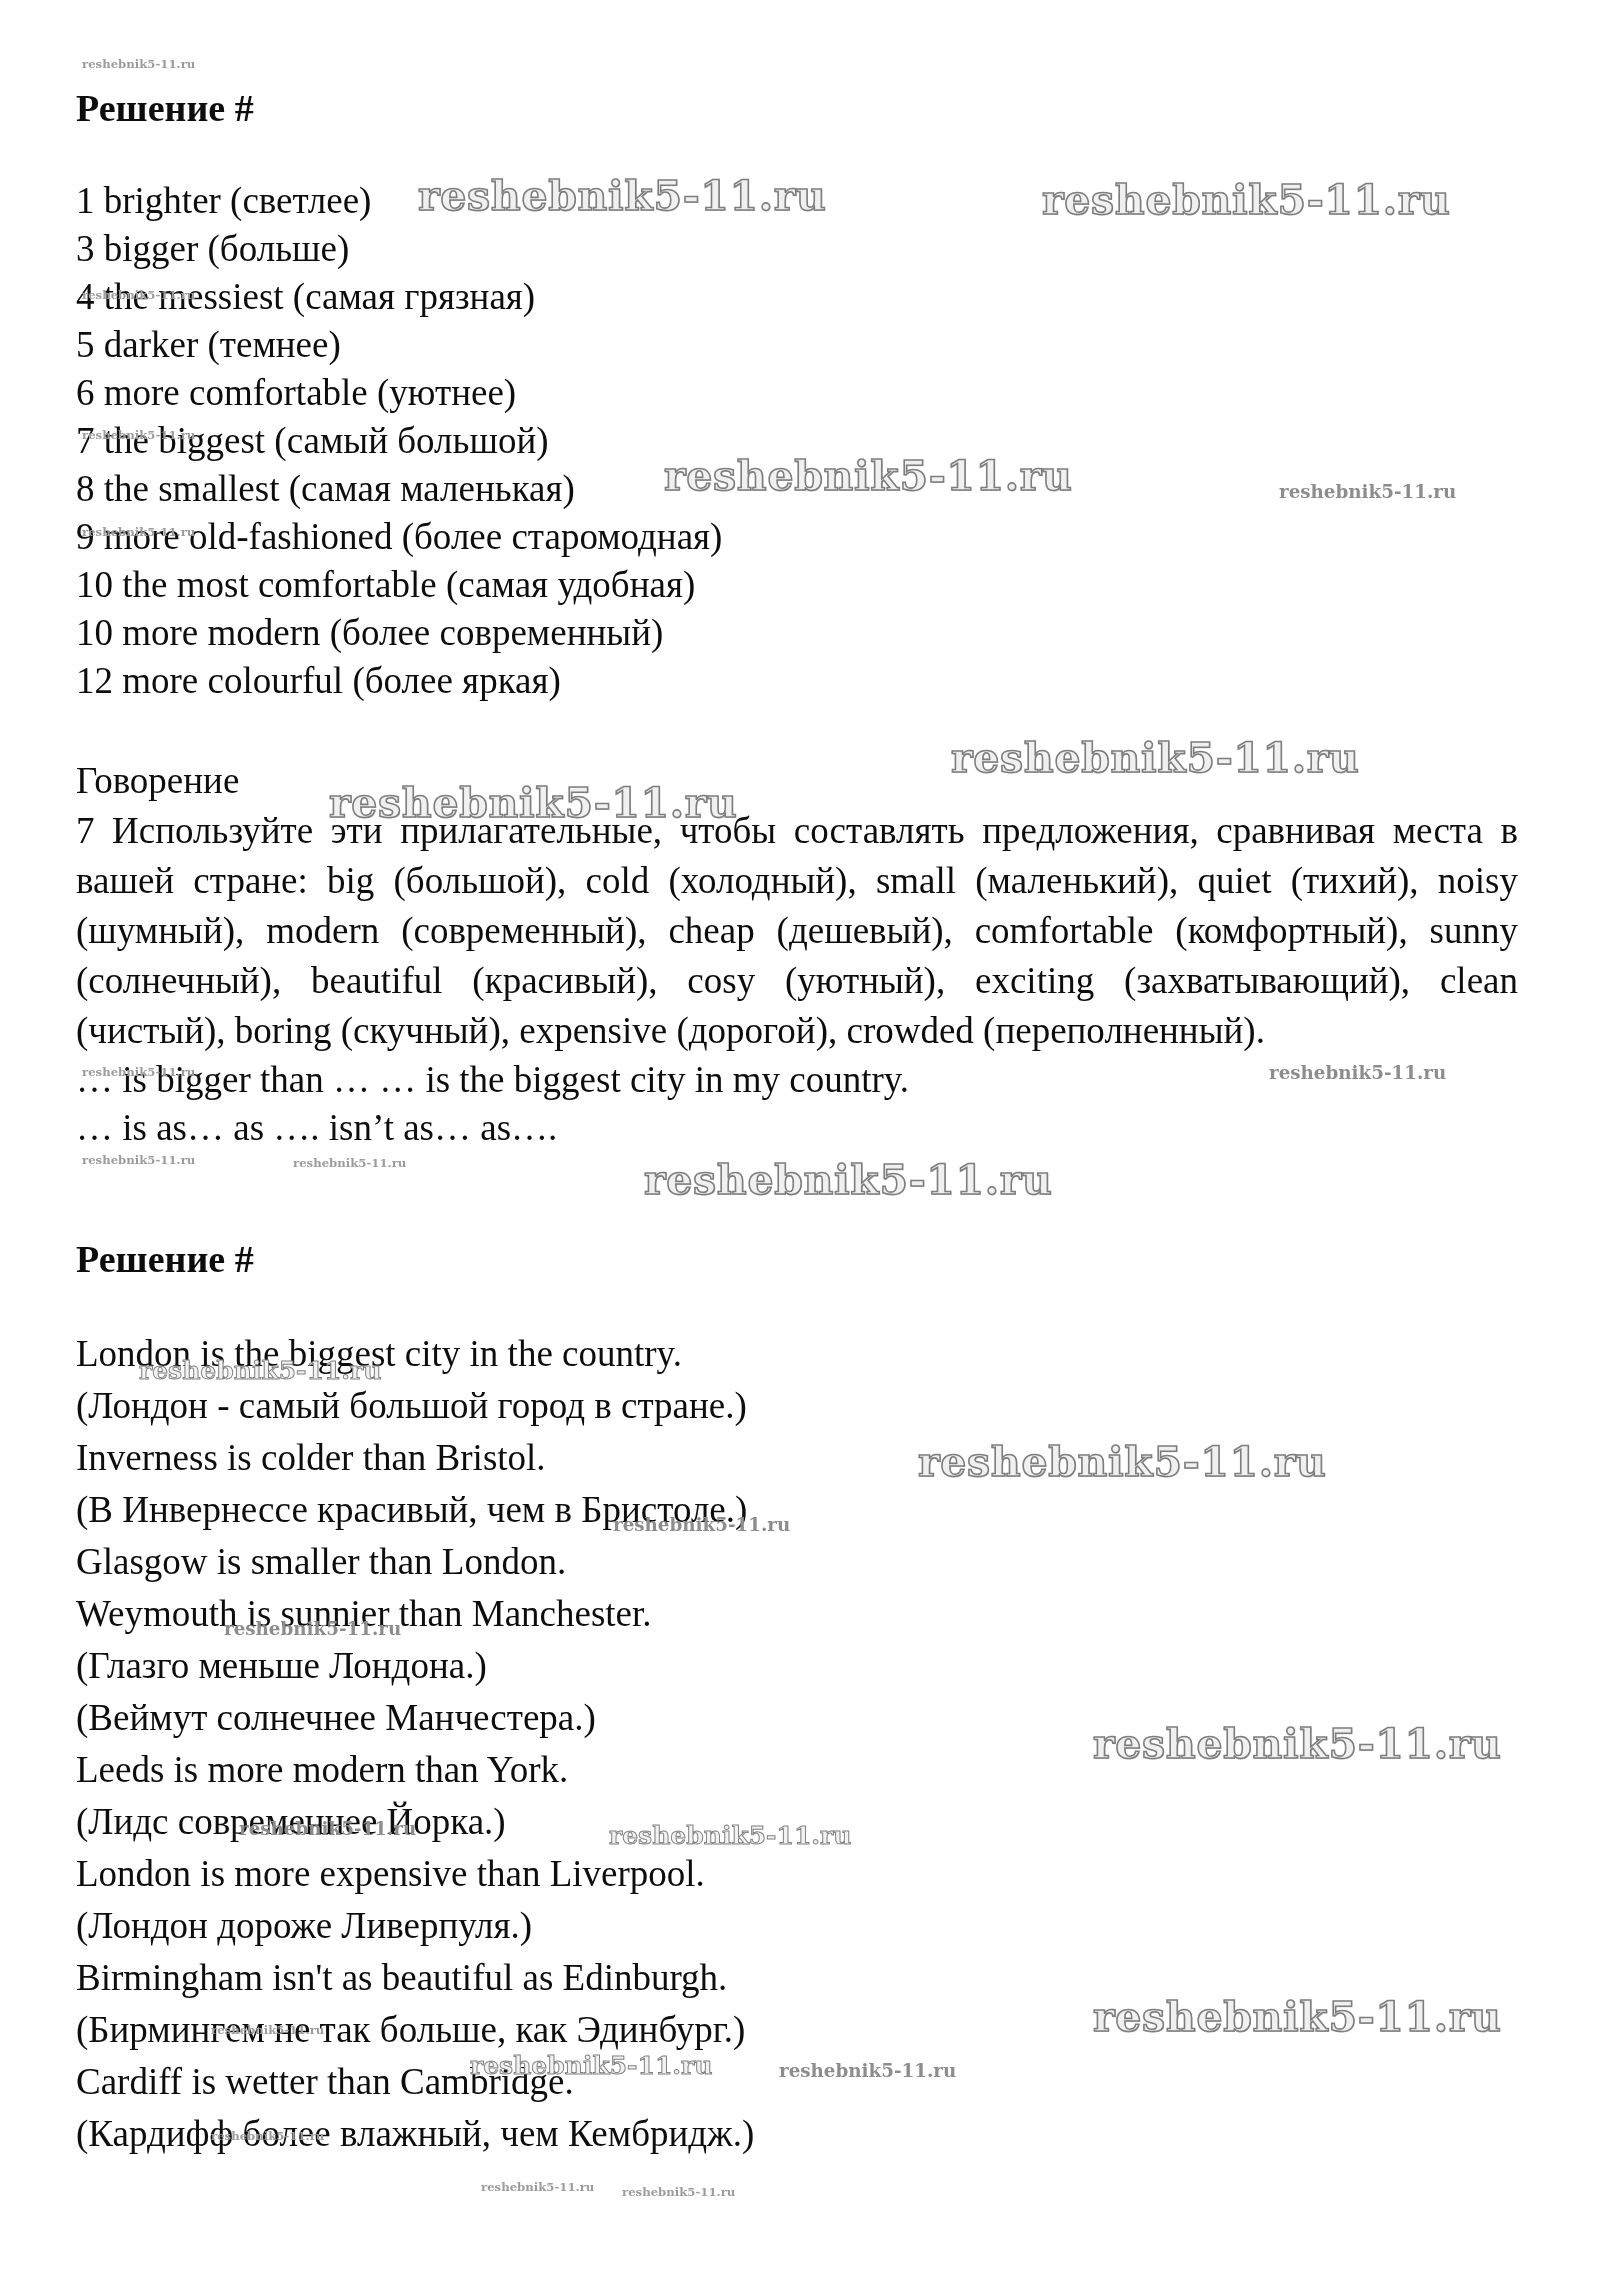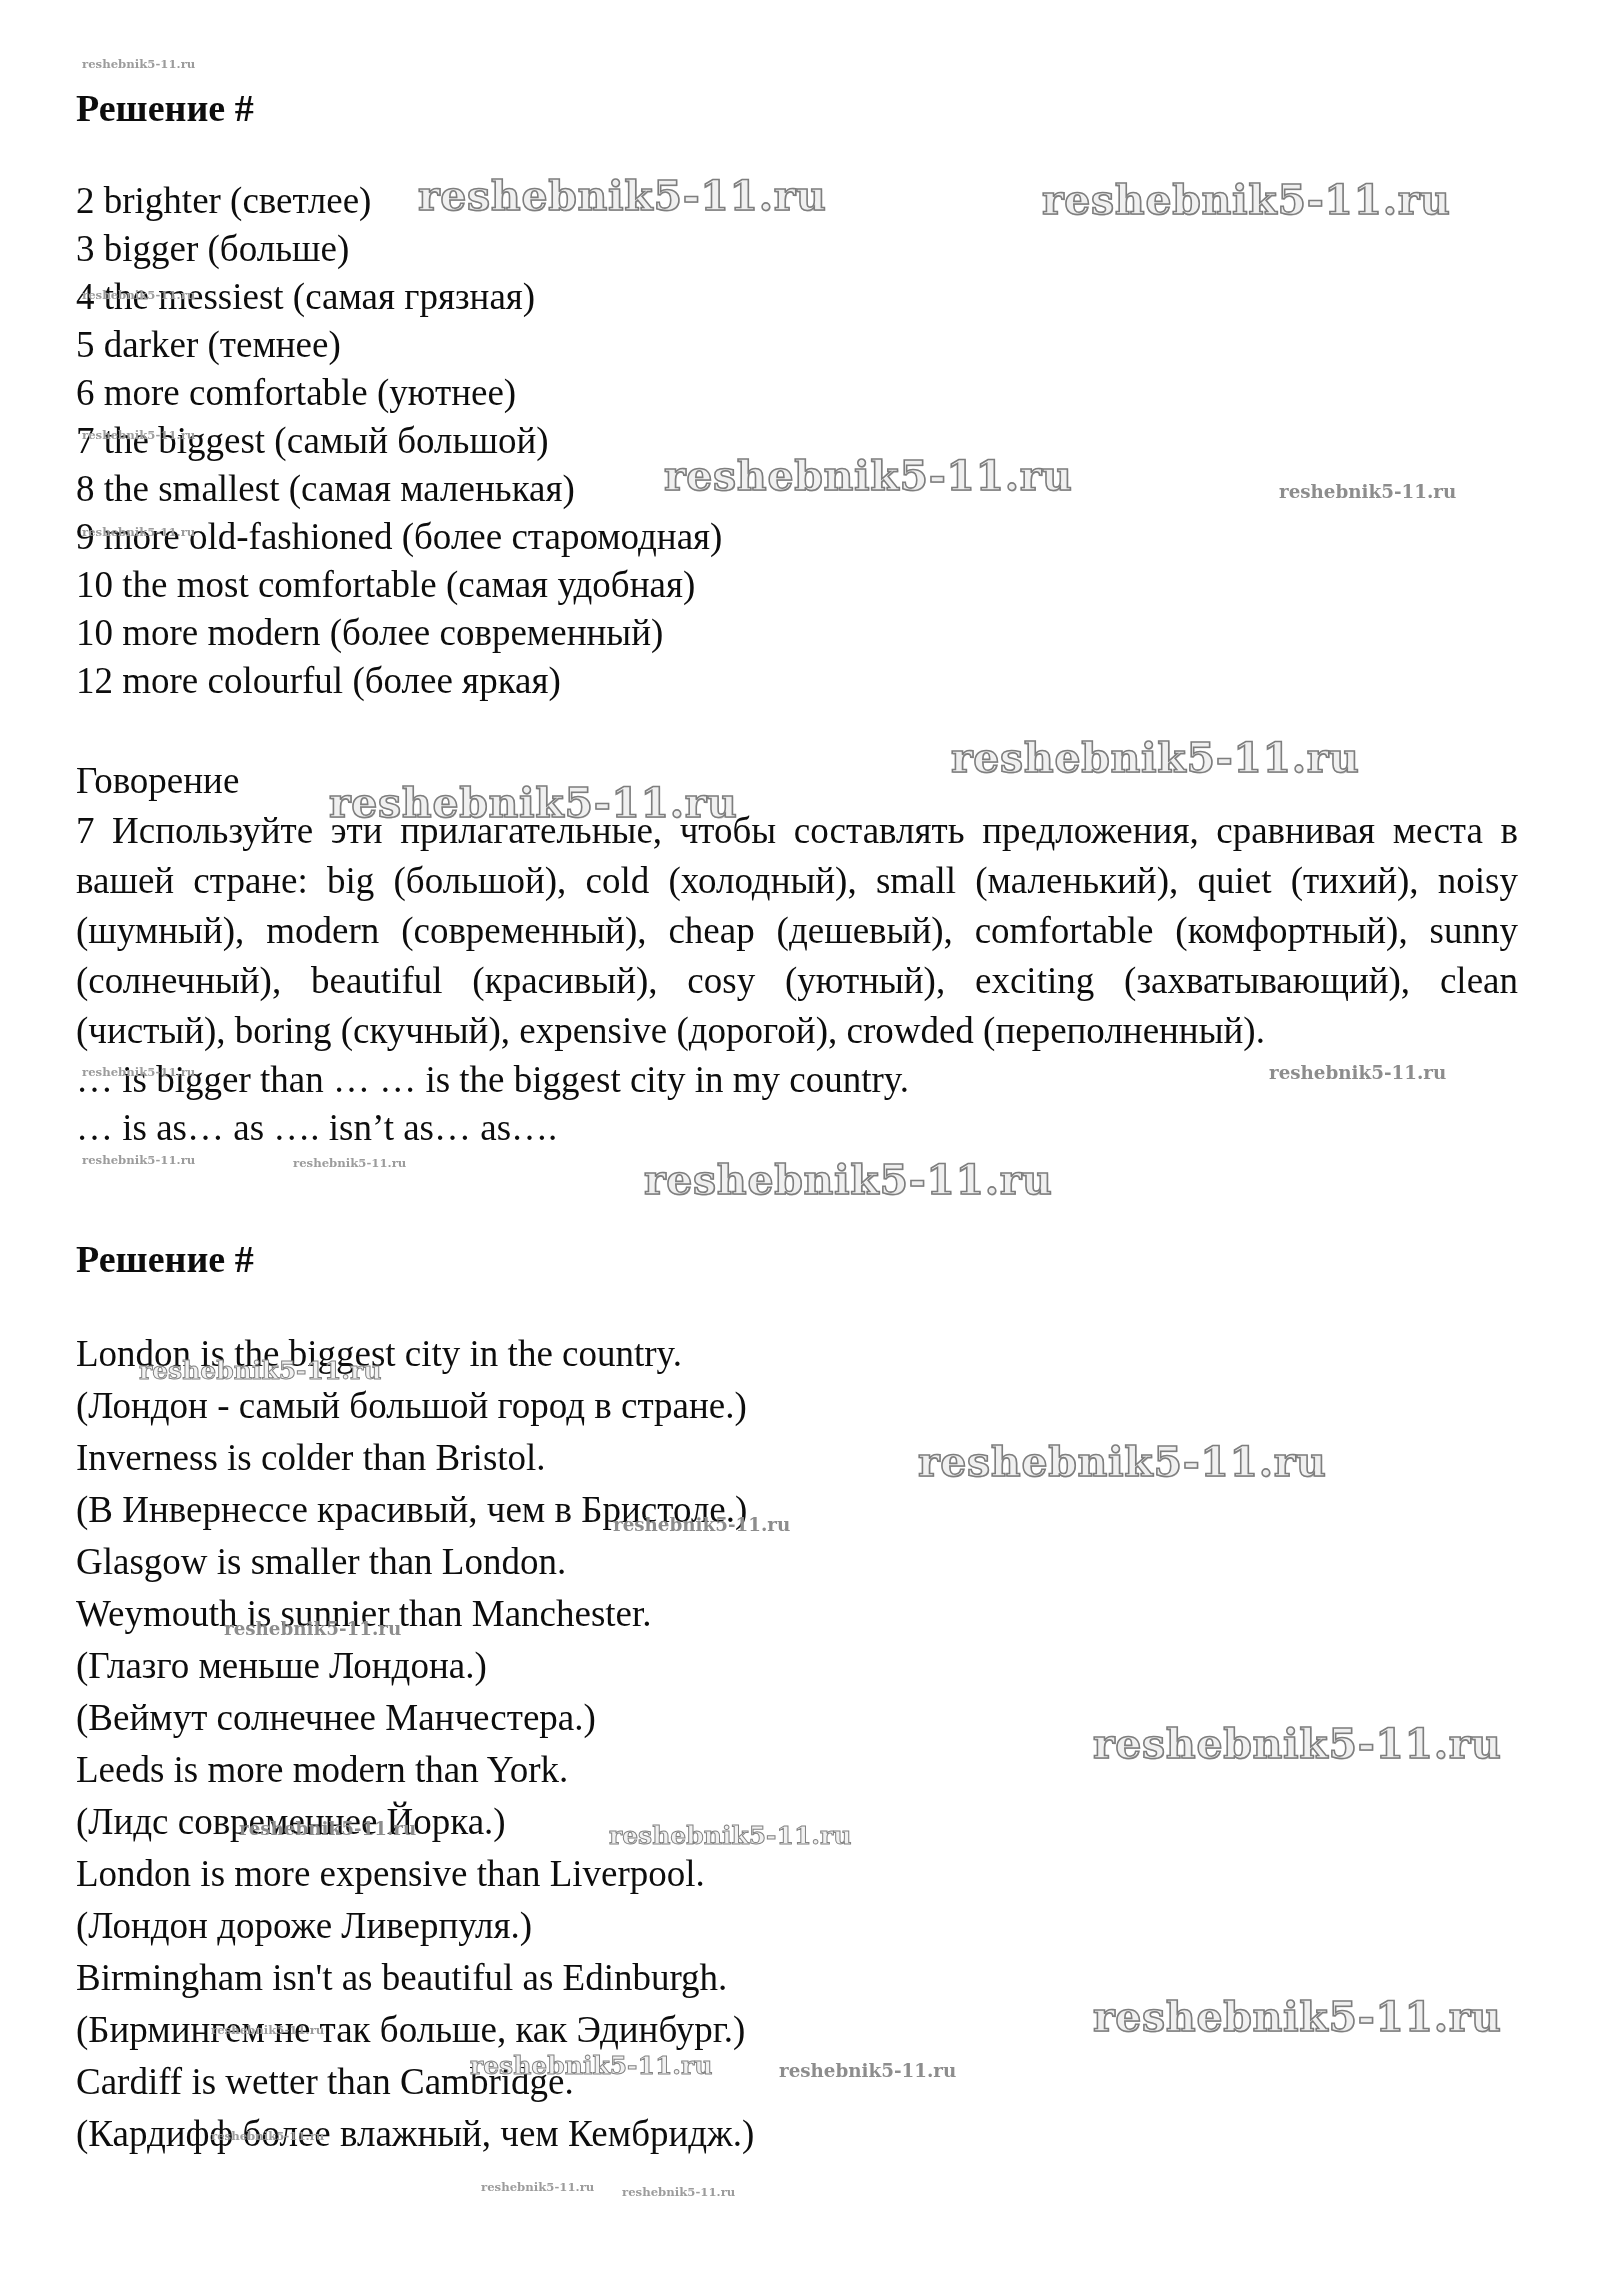--- a/index.html
+++ b/index.html
@@ -115,21 +115,21 @@
     <div class="wm xs" style="left: 211px; top: 2129px;">reshebnik5-11.ru</div>
     <div class="wm xs" style="left: 481px; top: 2180px;">reshebnik5-11.ru</div>
     <div class="wm xs" style="left: 622px; top: 2185px;">reshebnik5-11.ru</div>
   </div>
 
 <div class="content">
 
   <h1 class="heading">Решение #</h1>
 
   <div class="answers" id="answers-list">
-      <div class="line">2 brighter (светлее)</div>
+      <div class="line">1 brighter (светлее)</div>
       <div class="line">3 bigger (больше)</div>
       <div class="line">4 the messiest (самая грязная)</div>
       <div class="line">5 darker (темнее)</div>
       <div class="line">6 more comfortable (уютнее)</div>
       <div class="line">7 the biggest (самый большой)</div>
       <div class="line">8 the smallest (самая маленькая)</div>
       <div class="line">9 more old-fashioned (более старомодная)</div>
       <div class="line">10 the most comfortable (самая удобная)</div>
       <div class="line">10 more modern (более современный)</div>
       <div class="line">12 more colourful (более яркая)</div>

